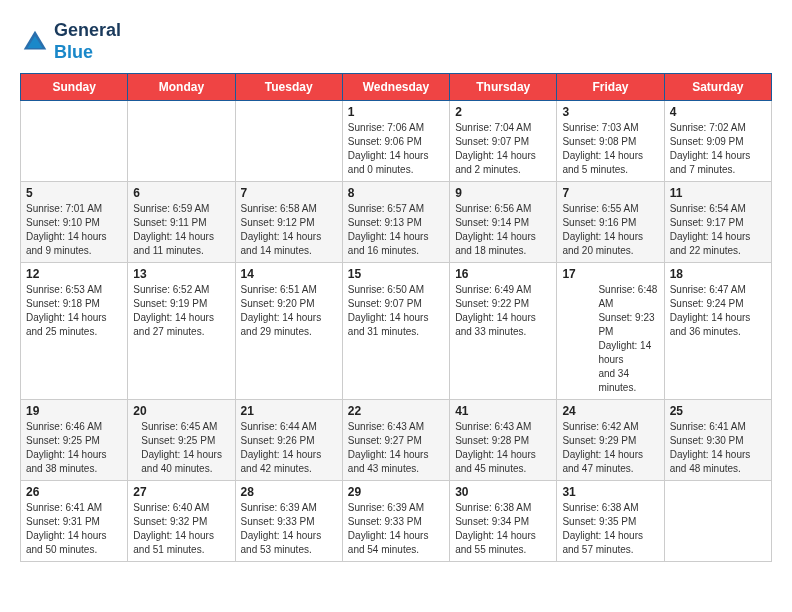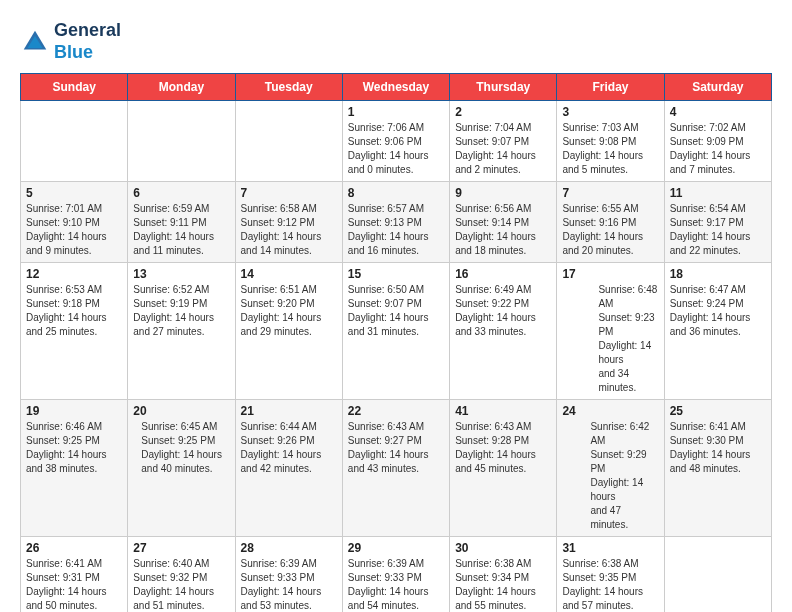--- a/index.html
+++ b/index.html
@@ -286,21 +286,21 @@
         </td>
         <td>
           <div class="day-number">41</div>
           <div class="day-info" style="white-space: pre-line;">Sunrise: 6:43 AM
 Sunset: 9:28 PM
 Daylight: 14 hours
 and 45 minutes.</div>
         </td>
         <td>
           <div class="day-number">24</div>
-          <div class="day-info" style="white-space: pre-line; margin-left: 28px;">Sunrise: 6:42 AM
+          <div class="day-info" style="white-space: pre-line;">Sunrise: 6:42 AM
 Sunset: 9:29 PM
 Daylight: 14 hours
 and 47 minutes.</div>
         </td>
         <td>
           <div class="day-number">25</div>
           <div class="day-info" style="white-space: pre-line;">Sunrise: 6:41 AM
 Sunset: 9:30 PM
 Daylight: 14 hours
 and 48 minutes.</div>

